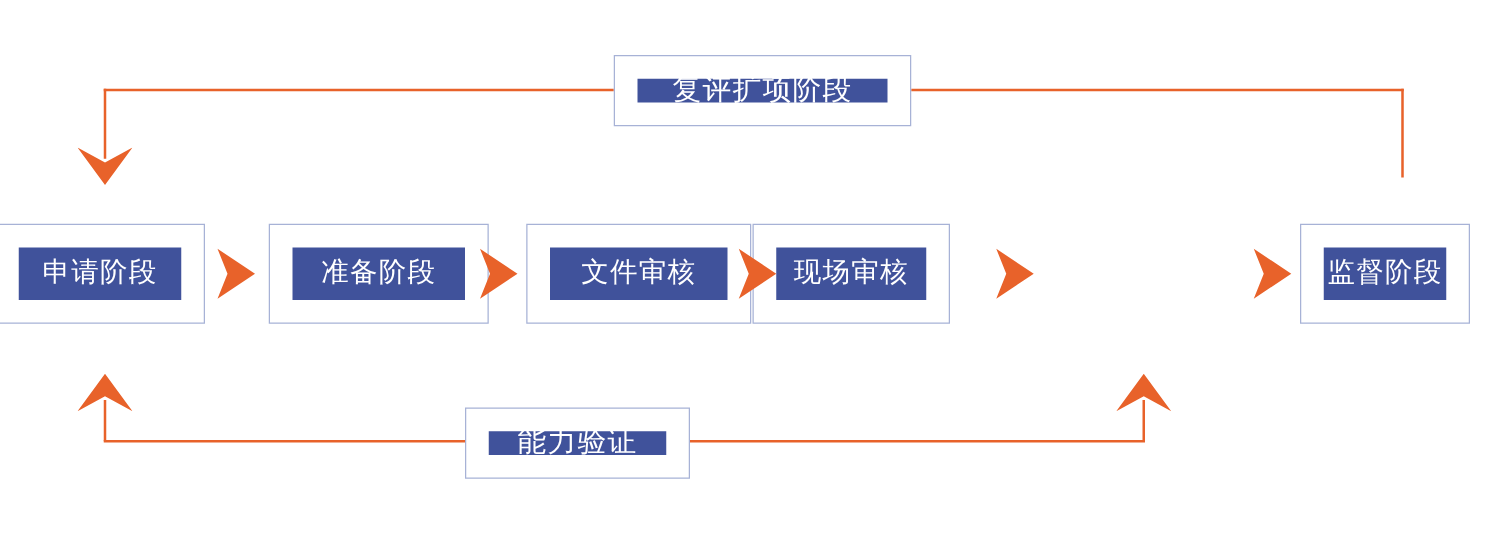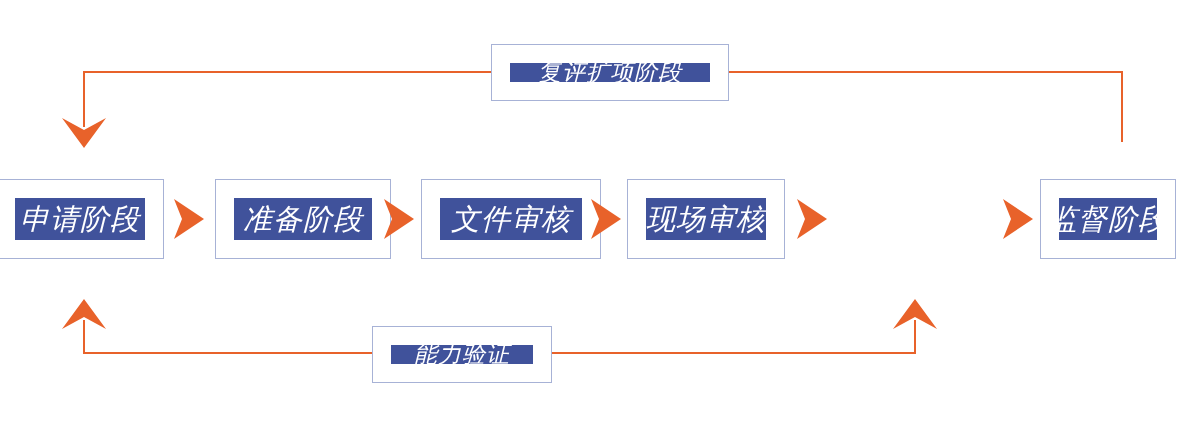--- a/index.html
+++ b/index.html
@@ -18,34 +18,33 @@
     overflow: hidden;
   }
   
   .pbox {
     position: absolute;
     box-sizing: border-box;
     background: #ffffff;
     border: 1px solid #a7b2d6;
     padding: 18px;
     z-index: 3;
-    font-style: italic;
   }
   .pbox > .inner {
     width: 100%;
     height: 100%;
     box-sizing: border-box;
     background: #40529b;
     display: flex;
     align-items: center;
     justify-content: center;
   }
   .pbox .label {
     color: #ffffff;
-    font-size: 29px;
+    font-size: 22px;
     line-height: 1;
     letter-spacing: 1px;
     white-space: nowrap;
     font-weight: 400;
   }
   
   .stage { top: 179px; height: 80px; }
   
   .banner { height: 57px; }
   .banner .label { font-size: 23px; }
@@ -150,21 +149,21 @@
       <span class="label">文件审核</span>
     </div>
   </div>
 
   <div class="chev" style="left:589px;">
     <svg width="34" height="42" viewBox="0 0 34 42" aria-hidden="true">
       <path d="M2,1 L32,21 L2,41 L10,21 Z" fill="#e8622a"></path>
     </svg>
   </div>
 
-  <div class="pbox stage" style="left:627px; width:158px;">
+  <div class="pbox stage" style="left:602px; width:158px;">
     <div class="inner">
       <span class="label">现场审核</span>
     </div>
   </div>
 
   <div class="chev" style="left:795px;">
     <svg width="34" height="42" viewBox="0 0 34 42" aria-hidden="true">
       <path d="M2,1 L32,21 L2,41 L10,21 Z" fill="#e8622a"></path>
     </svg>
   </div>

